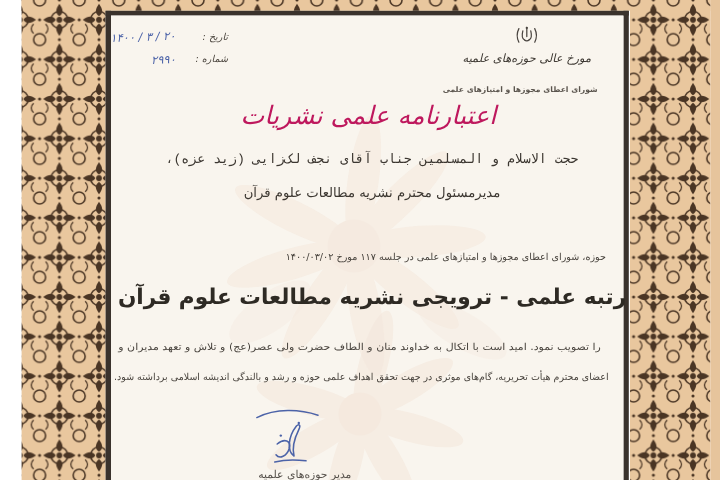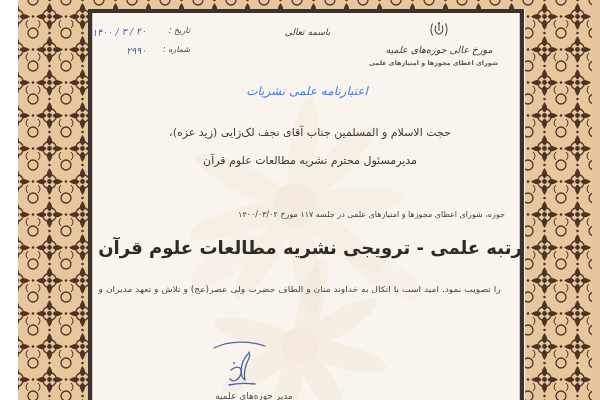--- a/index.html
+++ b/index.html
@@ -15,24 +15,24 @@
   .fitspan{display:inline-block;white-space:nowrap;transform-origin:right center;}
   .fitspan.origin-center{transform-origin:center center;}
   
   .date-block{top:26px;right:410px;width:155px;font-size:8px;}
   .date-row{display:flex;align-items:flex-start;justify-content:flex-start;gap:10px;height:19px;}
   .hw-label{font-style:italic;color:#4a443d;white-space:nowrap;width:34px;}
   .hw-value{color:#4c63a8;font-size:9.5px;transform:rotate(-2deg);white-space:nowrap;font-style:italic;}
   .basmala{top:27px;left:250px;width:115px;font-size:9px;font-style:italic;color:#3f3a34;}
   .org-block{top:21px;right:102px;width:118px;text-align:center;}
   .org-name{font-size:9.5px;font-style:italic;white-space:nowrap;margin-top:2px;color:#3c3731;}
-  .org-subtitle{font-size:6.4px;font-weight:bold;white-space:nowrap;margin-top:4px;color:#5a544d;text-align:center;}
+  .org-subtitle{font-size:6.4px;font-weight:bold;white-space:nowrap;margin-top:16px;color:#5a544d;text-align:center;}
   
-  .doc-title{top:84px;left:150px;width:314px;font-size:12px;font-style:italic;color:#3b82f6;letter-spacing:.3px;}
-  .recipient1{top:126px;left:97px;width:426px;font-size:11px;color:#3c3731;}
+  .doc-title{top:84px;left:150px;width:314px;font-size:21px;font-style:italic;color:#be185d;letter-spacing:.3px;}
+  .recipient1{top:126px;left:97px;width:426px;font-size:11px;color:#3c3731;font-family:Liberation Mono, monospace;}
   .recipient2{top:154px;left:97px;width:426px;font-size:11px;color:#3c3731;}
   .stmt1{top:185px;left:97px;width:408px;font-size:8px;}
   .stmt2{top:210px;left:97px;width:408px;font-size:8px;}
   .rank{top:237px;left:97px;width:426px;font-size:18px;font-weight:bold;color:#2e2a24;}
   .close1{top:285px;left:99px;width:402px;font-size:8px;}
   .close2{top:310px;left:95px;width:412px;font-size:8px;}
   .bodytxt{color:#46413b;}
   
   .sig-flourish{top:339px;left:210px;}
   .sig-mark{top:350px;left:225px;}
@@ -117,21 +117,20 @@
     <div class="date-row">
       <span class="hw-label">تاریخ :</span>
       <span class="hw-value" dir="ltr">۱۴۰۰ / ۳ / ۲۰</span>
     </div>
     <div class="date-row">
       <span class="hw-label">شماره :</span>
       <span class="hw-value" dir="ltr">۲۹۹۰</span>
     </div>
   </div>
 
-  <div class="abs basmala center nowrap">باسمه تعالی</div>
 
   <div class="abs org-block">
     <svg width="20" height="17" viewBox="0 0 20 18" aria-hidden="true">
       <g stroke="#4a4540" fill="none" stroke-width="1.1" stroke-linecap="round">
         <path d="M3,3 C1,7 1,11 3,15"></path>
         <path d="M17,3 C19,7 19,11 17,15"></path>
         <path d="M10,2 L10,10"></path>
         <path d="M6.5,5 C5.5,9 6,12 8,13"></path>
         <path d="M13.5,5 C14.5,9 14,12 12,13"></path>
         <path d="M8,13 C9,14.2 11,14.2 12,13"></path>
@@ -157,20 +156,23 @@
     <span class="fitspan">حوزه، شورای اعطای مجوزها و امتیازهای علمی در جلسه ۱۱۷ مورخ ۱۴۰۰/۰۳/۰۲</span>
   </div>
 
   <div class="abs rank center fitwrap">
     <span class="fitspan origin-center">رتبه علمی - ترویجی نشریه مطالعات علوم قرآن</span>
   </div>
 
   <div class="abs close1 bodytxt fitwrap" dir="rtl">
     <span class="fitspan" style="transform: scaleX(1.14);">را تصویب نمود. امید است با اتکال به خداوند منان و الطاف حضرت ولی عصر(عج) و تلاش و تعهد مدیران و</span>
   </div>
+  <div class="abs close2 bodytxt fitwrap" dir="rtl">
+    <span class="fitspan" style="transform: scaleX(0.988);">اعضای محترم هیأت تحریریه، گام‌های موثری در جهت تحقق اهداف علمی حوزه و رشد و بالندگی اندیشه اسلامی برداشته شود.</span>
+  </div>
 
   <svg class="abs sig-flourish" width="58" height="12" viewBox="0 0 58 12" aria-hidden="true">
     <path d="M4,9 C20,1 40,2 55,7" stroke="#4c63a8" stroke-width="1.2" fill="none" stroke-linecap="round"></path>
   </svg>
   <svg class="abs sig-mark" width="34" height="38" viewBox="0 0 34 38" aria-hidden="true">
     <g stroke="#4c63a8" stroke-width="1.3" fill="none" stroke-linecap="round">
       <path d="M20,30 C14,26 15,14 22,5 C24,3 26,4 24,8 C21,14 18,22 20,30"></path>
       <path d="M6,20 C12,15 18,17 16,24 C14,30 8,33 5,29"></path>
       <path d="M4,35 C12,33 22,33 30,34"></path>
     </g>

